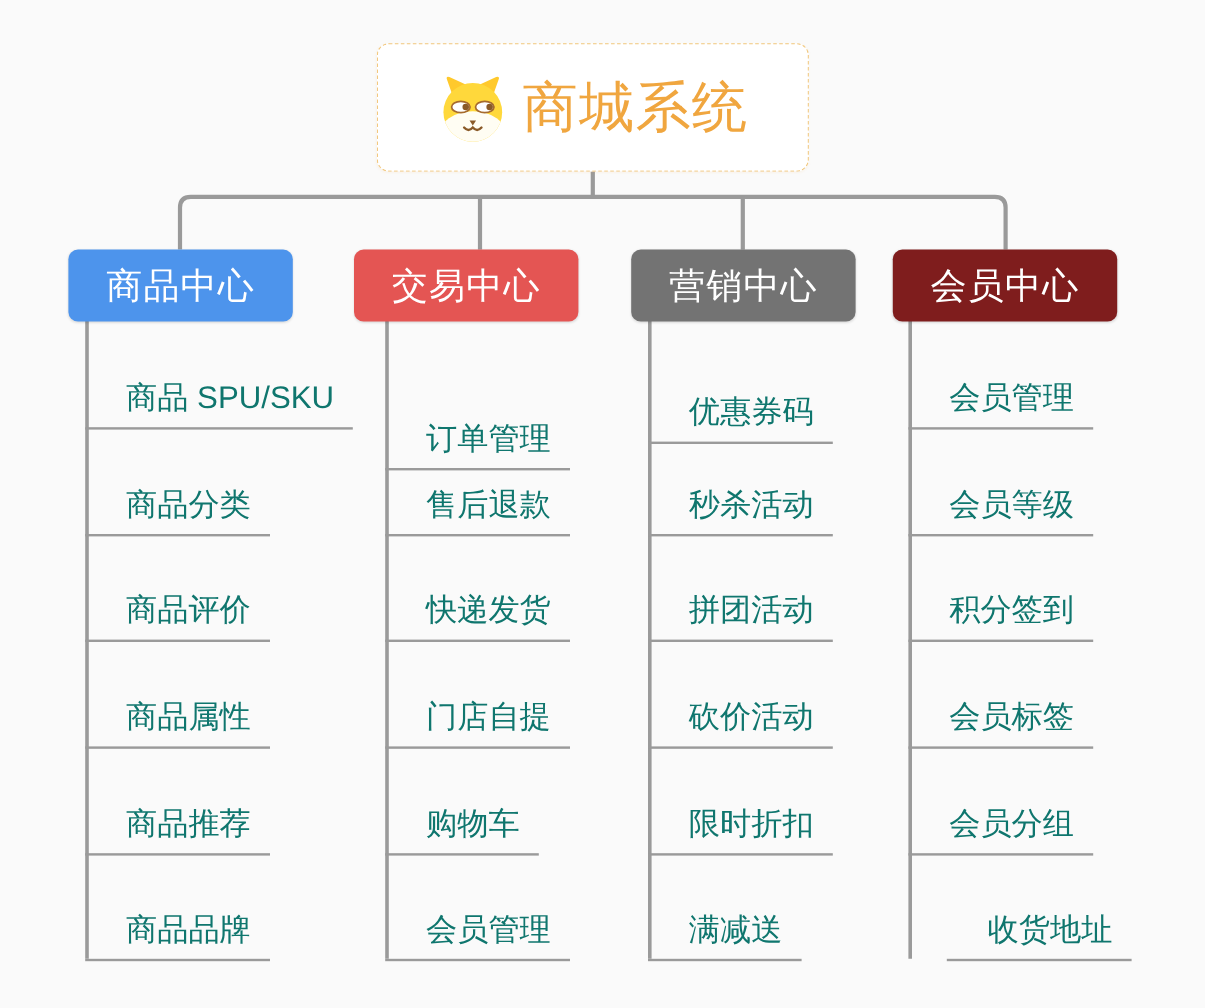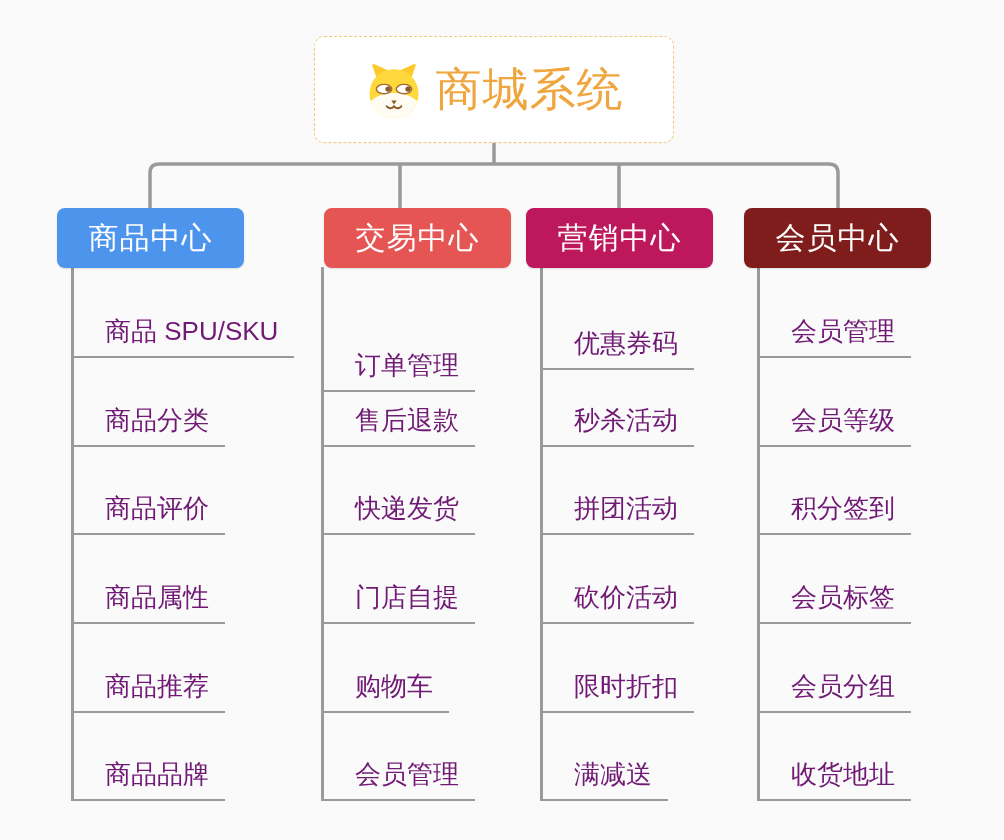--- a/index.html
+++ b/index.html
@@ -14,25 +14,25 @@
     box-sizing:border-box;box-shadow:0 1px 2px rgba(240,166,63,0.08);
   }
   .root-title{font-size:46px;color:#F0A63F;letter-spacing:1px;white-space:nowrap;}
 
   .branch{
     position:absolute;top:208px;width:187px;height:60px;border-radius:8px;
     display:flex;align-items:center;justify-content:center;
     color:#FFFFFF;font-size:30px;letter-spacing:1px;white-space:nowrap;
     box-shadow:0 1px 2px rgba(0,0,0,0.12);
   }
-  .b0{left:57px;} .b1{left:324px;} .b2{left:526px;} .b3{left:744px;}
+  .b0{left:57px;} .b1{left:295px;} .b2{left:526px;} .b3{left:744px;}
 
   .leaf{
     position:absolute;
-    font-size:26px;line-height:30px;color:#701a75;
+    font-size:26px;line-height:30px;color:#0f766e;
     padding:0 16px 10px 34px;
     border-bottom:2px solid #9A9A9A;
     white-space:nowrap;
   }
 </style>
 </head>
 <body>
 
 <div class="canvas">
 
@@ -71,21 +71,21 @@
     </span>
     <span class="root-title">商城系统</span>
   </div>
 
   <div class="branch b0" style="background: rgb(77, 148, 236);">
     <span>商品中心</span>
   </div>
   <div class="branch b1" style="background: rgb(228, 85, 83);">
     <span>交易中心</span>
   </div>
-  <div class="branch b2" style="background: #be185d; text-align: center;">
+  <div class="branch b2" style="background: #737373; text-align: center;">
     <span>营销中心</span>
   </div>
   <div class="branch b3" style="background: #7f1d1d;">
     <span>会员中心</span>
   </div>
 
   <div>
       <div class="leaf" style="left: 71px; top: 316px;">商品 SPU/SKU</div>
       <div class="leaf" style="left: 71px; top: 404.66px;">商品分类</div>
       <div class="leaf" style="left: 71px; top: 493.32px;">商品评价</div>
@@ -108,16 +108,16 @@
       <div class="leaf" style="left: 540px; top: 581.98px;">砍价活动</div>
       <div class="leaf" style="left: 540px; top: 670.64px;">限时折扣</div>
       <div class="leaf" style="left: 540px; top: 759.3px;">满减送</div>
     </div>
   <div>
       <div class="leaf" style="left: 757px; top: 316px;">会员管理</div>
       <div class="leaf" style="left: 757px; top: 404.66px;">会员等级</div>
       <div class="leaf" style="left: 757px; top: 493.32px;">积分签到</div>
       <div class="leaf" style="left: 757px; top: 581.98px;">会员标签</div>
       <div class="leaf" style="left: 757px; top: 670.64px;">会员分组</div>
-      <div class="leaf" style="left: 757px; top: 759.3px;">收货地址</div>
+      <div class="leaf" style="left: 789px; top: 759.3px;">收货地址</div>
     </div>
 
 </div>
 
 </body></html>

